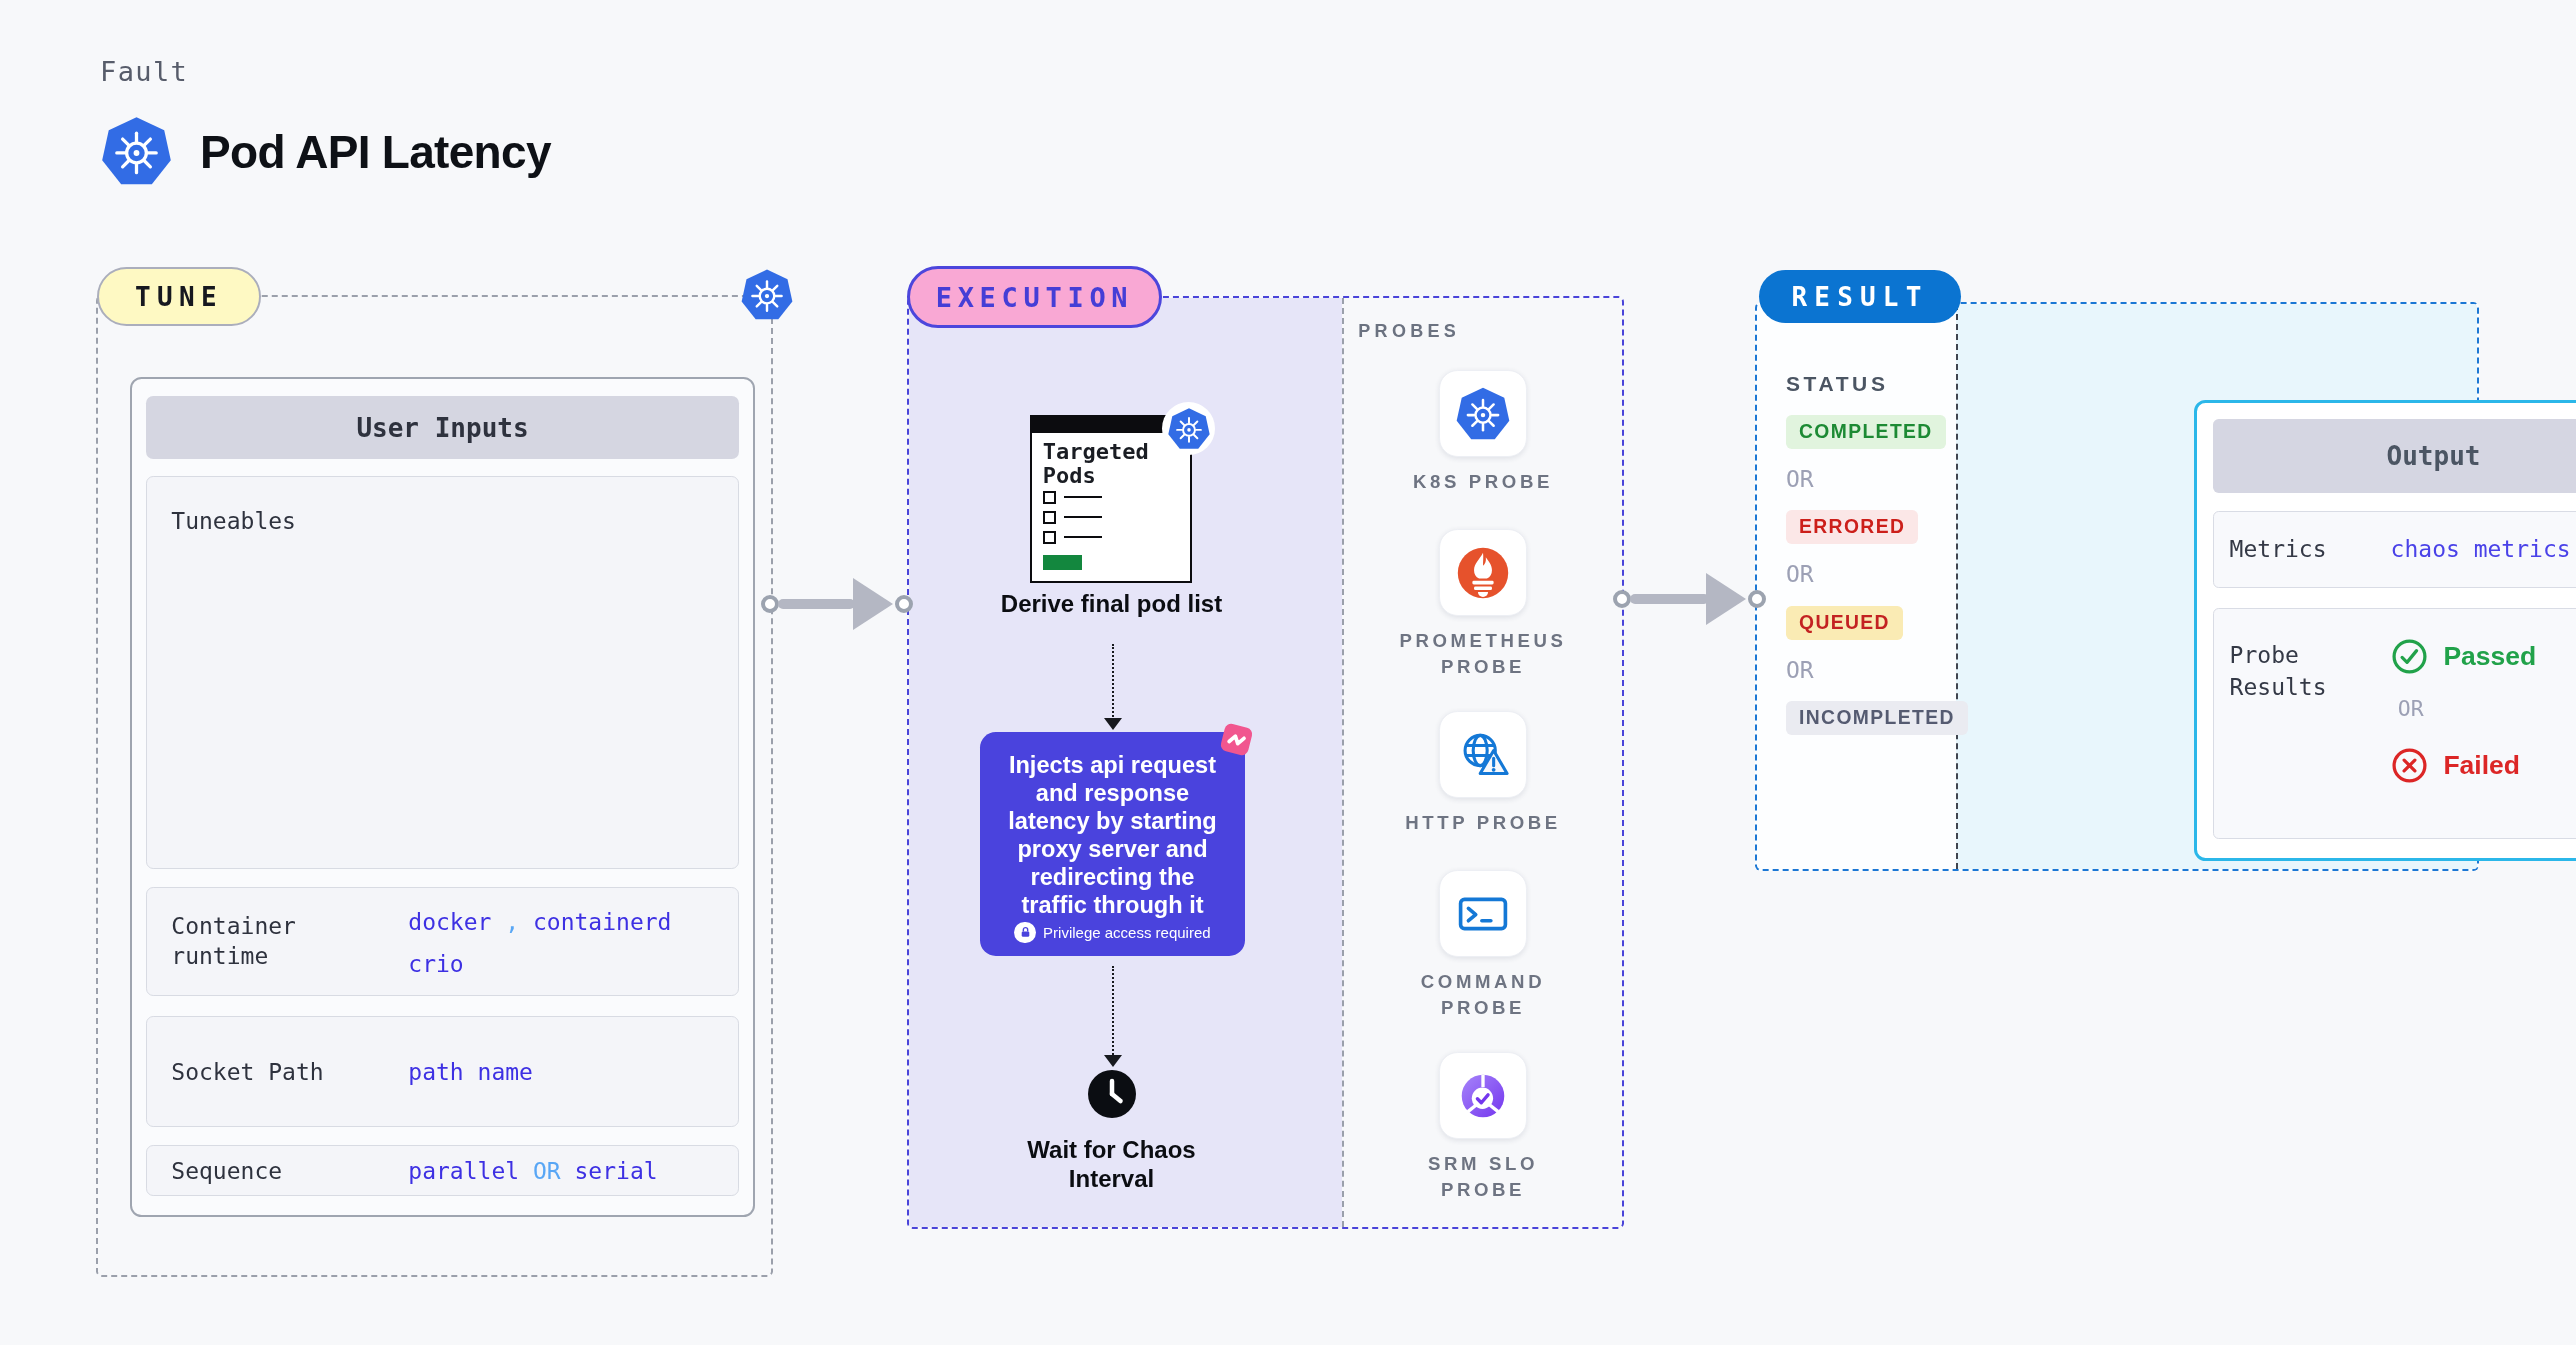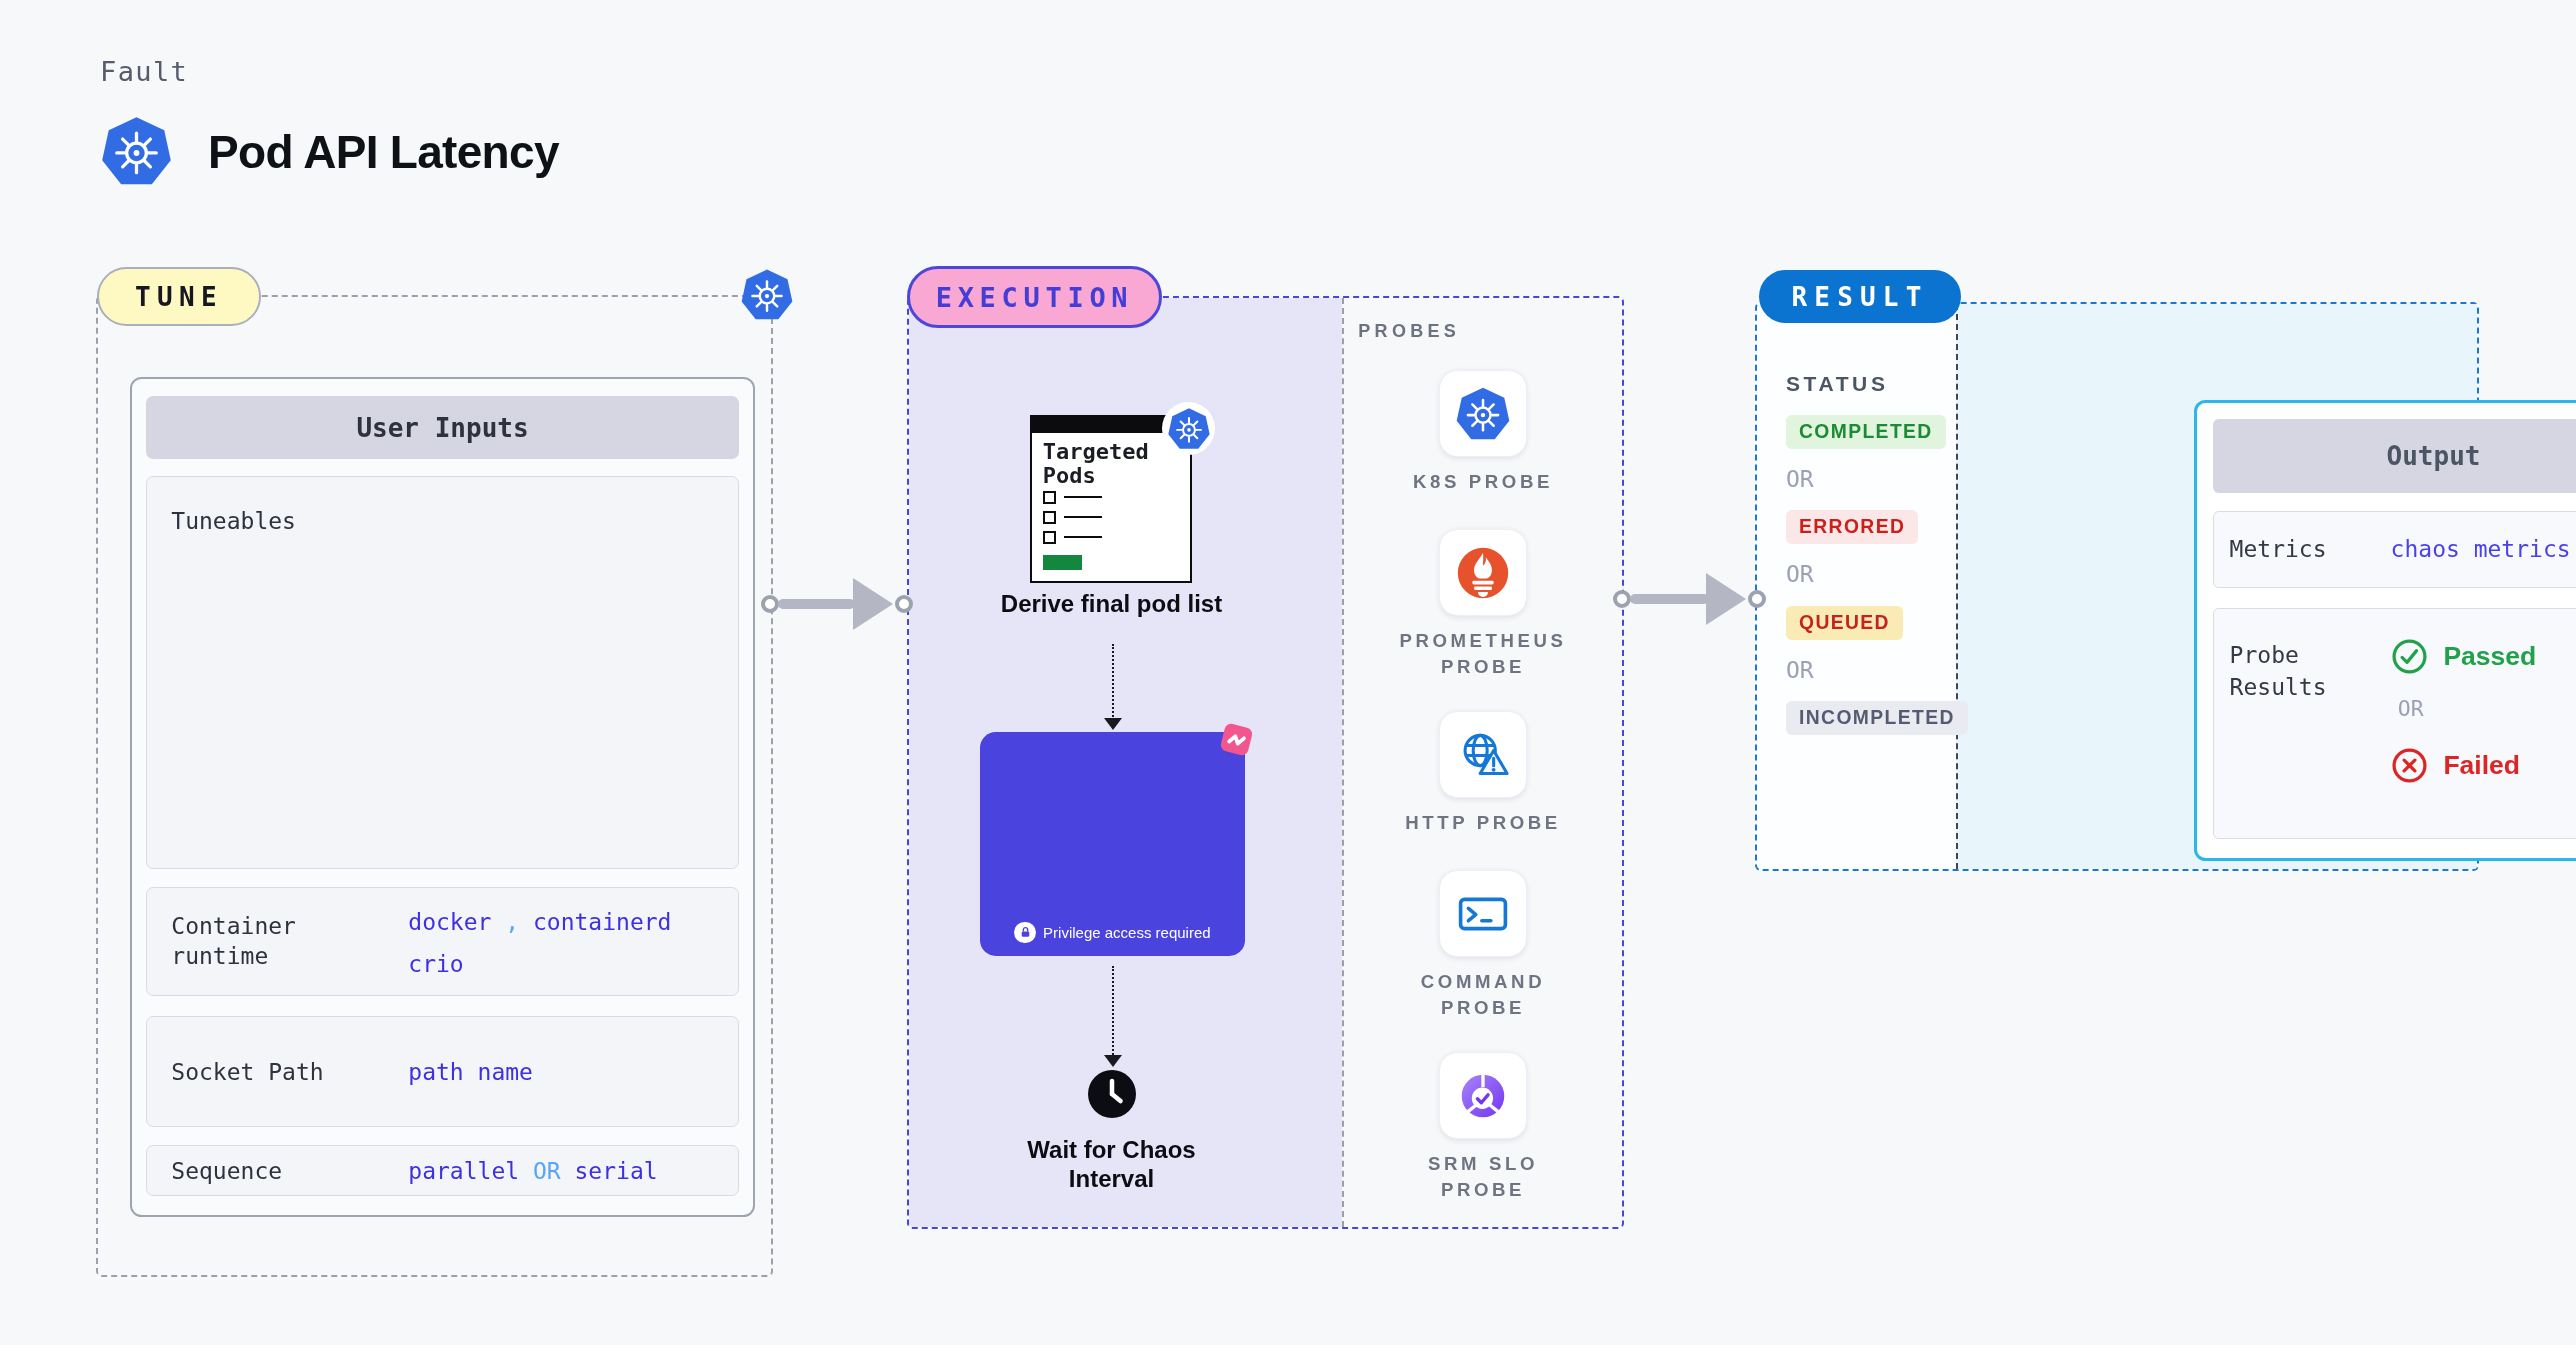--- a/index.html
+++ b/index.html
@@ -5,21 +5,21 @@
   html,body{margin:0;padding:0;background:#ffffff;}
   .canvas{
     position:relative;width:2576px;height:1365px;background:#F7F8FA;overflow:hidden;
     font-family:"DejaVu Sans Mono","Liberation Mono",monospace;color:#2E323E;
   }
   .bottom-strip{position:absolute;left:0;right:0;top:1345px;height:20px;background:#ffffff;}
   .sans{font-family:"Liberation Sans","DejaVu Sans",sans-serif;}
 
   
   .kicker{position:absolute;left:100px;top:56px;font-size:27px;color:#575C6A;letter-spacing:1.4px;}
-  .title-row{position:absolute;left:100px;top:115px;display:flex;align-items:center;gap:35px;}
+  .title-row{position:absolute;left:100px;top:115px;display:flex;align-items:center;gap:27px;}
   .title-logo{width:73px;height:73px;}
   .page-title{font-family:"Liberation Sans","DejaVu Sans",sans-serif;font-weight:bold;font-size:46px;color:#0E1116;letter-spacing:-0.7px;}
 
   
   .pill{position:absolute;display:flex;align-items:center;justify-content:center;border-radius:716px;font-weight:bold;z-index:5;}
   .pill-tune{left:97px;top:267px;width:160px;height:55px;background:#fef9c3;border:2.9px solid #ABAEBC;color:#16181F;font-size:26px;letter-spacing:6.4px;}
   .pill-exec{left:907px;top:266px;width:249px;height:56px;background:#f9a8d4;border:3.6px solid #4C46DC;color:#453ED6;font-size:27px;letter-spacing:5.7px;}
   .pill-result{left:1759px;top:270px;width:202px;height:53px;background:#0B74D1;color:#FFFFFF;font-size:26px;letter-spacing:7.2px;}
 
   
@@ -338,20 +338,21 @@
         </svg>
     </div>
   </div>
 
   <div class="derive-label">Derive final pod list</div>
 
   <div class="dotline dot1"></div>
   <div class="dot-arrow da1"></div>
 
   <div class="inject-card">
+    <div class="inject-text">Injects api request and response latency by starting proxy server and redirecting the traffic through it</div>
     <div class="privilege-row">
       <span class="lock-circle">
         <svg width="13" height="13" viewBox="0 0 18 18">
             <use href="#sym-lock"></use>
           </svg>
       </span>
       <span class="privilege-text">Privilege access required</span>
     </div>
     <svg class="litmus-badge" viewBox="0 0 52 52" width="37" height="37">
         <use href="#sym-litmus"></use>

